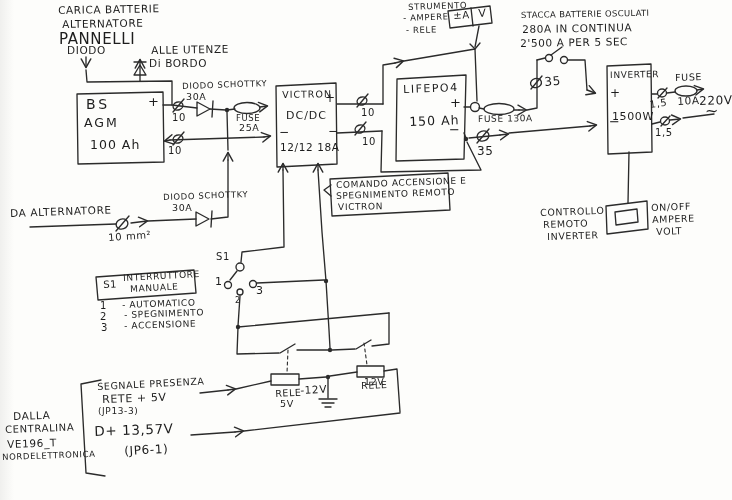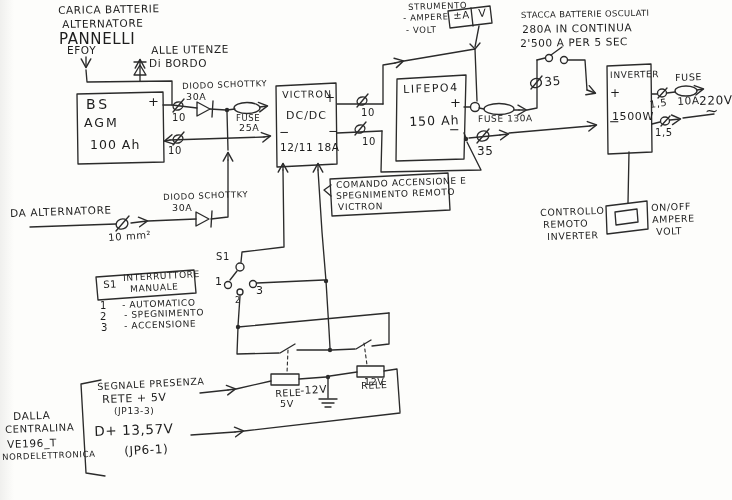--- a/index.html
+++ b/index.html
@@ -215,21 +215,21 @@
 
   <g class="ink">
     <path d="M448,11 L490,6 L492,23 L450,28 Z"></path>
     <path d="M471,8 L473,26"></path>
   </g>
 </svg>
 
 <div class="lbl" style="left:58px;top:5px;font-size:10.5px;transform:rotate(-1deg)">CARICA BATTERIE</div>
 <div class="lbl" style="left:62px;top:19px;font-size:10.5px;transform:rotate(-1deg)">ALTERNATORE</div>
 <div class="lbl" style="left:59px;top:32px;font-size:15px">PANNELLI</div>
-<div class="lbl" style="left:67px;top:45px;font-size:10.5px">EFOY</div>
+<div class="lbl" style="left:67px;top:45px;font-size:10.5px">DIODO</div>
 <div class="lbl" style="left:151px;top:45px;font-size:10.5px;transform:rotate(-1deg)">ALLE UTENZE</div>
 <div class="lbl" style="left:149px;top:58px;font-size:10.5px">Di BORDO</div>
 
 <div class="lbl" style="left:182px;top:82px;font-size:8.5px;transform:rotate(-2deg)">DIODO SCHOTTKY</div>
 <div class="lbl" style="left:186px;top:92px;font-size:9.5px">30A</div>
 
 <div class="lbl" style="left:86px;top:97px;font-size:14px;letter-spacing:3px">BS</div>
 <div class="lbl" style="left:148px;top:95px;font-size:13px">+</div>
 <div class="lbl" style="left:84px;top:116px;font-size:12.5px;letter-spacing:2px">AGM</div>
 <div class="lbl" style="left:90px;top:138px;font-size:12.5px;letter-spacing:1px">100 Ah</div>
@@ -238,25 +238,25 @@
 <div class="lbl" style="left:168px;top:146px;font-size:10px">10</div>
 
 <div class="lbl" style="left:236px;top:114px;font-size:8.5px">FUSE</div>
 <div class="lbl" style="left:239px;top:123px;font-size:9.5px">25A</div>
 
 <div class="lbl" style="left:282px;top:90px;font-size:9.5px;letter-spacing:1px;transform:rotate(-1deg)">VICTRON</div>
 <div class="lbl" style="left:325px;top:92px;font-size:12px">+</div>
 <div class="lbl" style="left:286px;top:110px;font-size:11px;letter-spacing:1px">DC/DC</div>
 <div class="lbl" style="left:279px;top:126px;font-size:12px">−</div>
 <div class="lbl" style="left:328px;top:125px;font-size:12px">−</div>
-<div class="lbl" style="left:280px;top:142px;font-size:10.5px">12/11 18A</div>
+<div class="lbl" style="left:280px;top:142px;font-size:10.5px">12/12 18A</div>
 
 <div class="lbl" style="left:408px;top:3px;font-size:8.5px;transform:rotate(-2deg)">STRUMENTO</div>
 <div class="lbl" style="left:403px;top:14px;font-size:8.5px;transform:rotate(-2deg)">- AMPERE</div>
-<div class="lbl" style="left:406px;top:26px;font-size:8.5px;transform:rotate(-1deg)">- VOLT</div>
+<div class="lbl" style="left:406px;top:26px;font-size:8.5px;transform:rotate(-1deg)">- RELE</div>
 <div class="lbl" style="left:453px;top:11px;font-size:10px;transform:rotate(-3deg)">±A</div>
 <div class="lbl" style="left:478px;top:8px;font-size:11px;transform:rotate(-3deg)">V</div>
 
 <div class="lbl" style="left:521px;top:11px;font-size:8.5px;letter-spacing:.3px;transform:rotate(-1deg)">STACCA BATTERIE OSCULATI</div>
 <div class="lbl" style="left:522px;top:24px;font-size:10.5px;transform:rotate(-1deg)">280A IN CONTINUA</div>
 <div class="lbl" style="left:520px;top:38px;font-size:10.5px;transform:rotate(-1deg)">2'500 A PER 5 SEC</div>
 
 <div class="lbl" style="left:361px;top:108px;font-size:10px">10</div>
 <div class="lbl" style="left:362px;top:137px;font-size:10px">10</div>
 
@@ -313,21 +313,21 @@
 <div class="lbl" style="left:338px;top:203px;font-size:9px;transform:rotate(-1deg)">VICTRON</div>
 
 <div class="lbl" style="left:275px;top:389px;font-size:9.5px;transform:rotate(-3deg)">RELE</div>
 <div class="lbl" style="left:280px;top:399px;font-size:9.5px">5V</div>
 <div class="lbl" style="left:300px;top:385px;font-size:10.5px;transform:rotate(-3deg)">-12V</div>
 <div class="lbl" style="left:361px;top:381px;font-size:9.5px;transform:rotate(-2deg)">RELE</div>
 <div class="lbl" style="left:364px;top:377px;font-size:9.5px">12V</div>
 
 <div class="lbl" style="left:97px;top:382px;font-size:9.5px;transform:rotate(-3deg)">SEGNALE PRESENZA</div>
 <div class="lbl" style="left:102px;top:394px;font-size:11px;transform:rotate(-2deg)">RETE + 5V</div>
-<div class="lbl" style="left:114px;top:407px;font-size:9px">(JP13-3)</div>
+<div class="lbl" style="left:98px;top:407px;font-size:9px">(JP13-3)</div>
 <div class="lbl" style="left:94px;top:424px;font-size:13.5px;transform:rotate(-2deg)">D+ 13,57V</div>
 <div class="lbl" style="left:124px;top:445px;font-size:12px;transform:rotate(-3deg)">(JP6-1)</div>
 
 <div class="lbl" style="left:13px;top:411px;font-size:10.5px;transform:rotate(-2deg)">DALLA</div>
 <div class="lbl" style="left:5px;top:425px;font-size:10px;transform:rotate(-2deg)">CENTRALINA</div>
 <div class="lbl" style="left:7px;top:439px;font-size:10.5px;transform:rotate(-2deg)">VE196_T</div>
 <div class="lbl" style="left:2px;top:453px;font-size:8.5px;transform:rotate(-2deg)">NORDELETTRONICA</div>
 
 </div>
 

